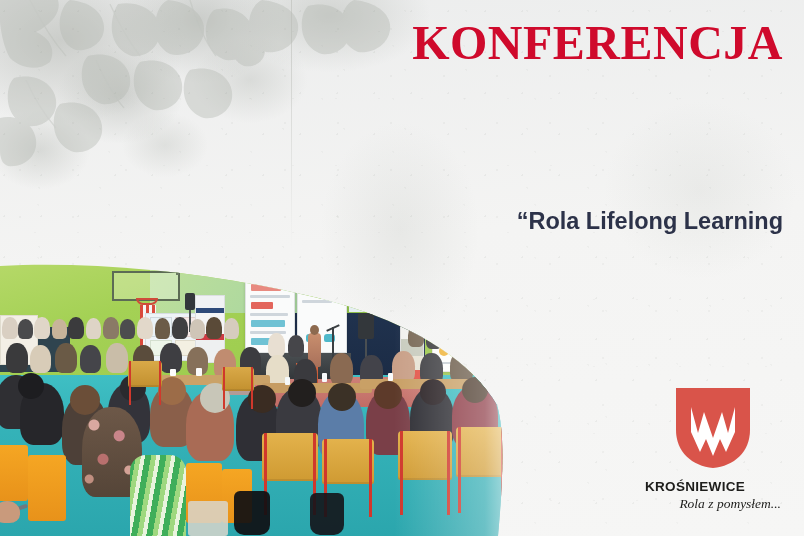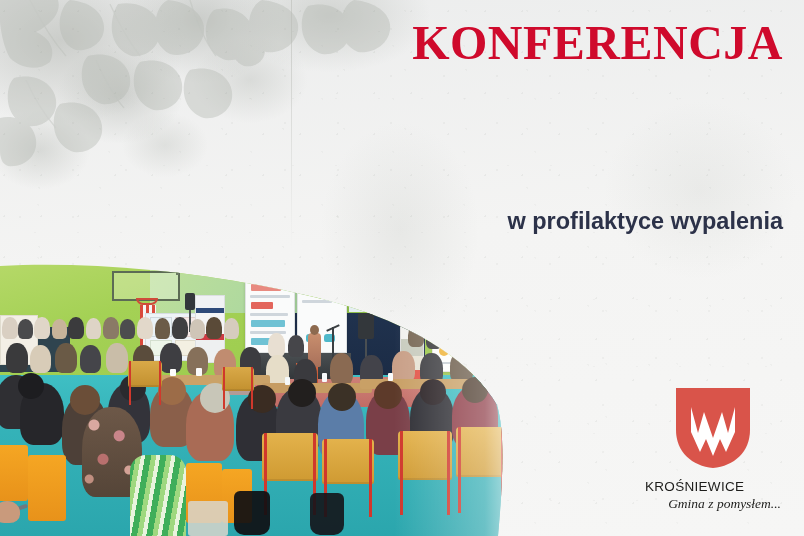--- a/index.html
+++ b/index.html
@@ -197,21 +197,21 @@
     color:#2c3249;
   }
   .quote span { display:block; white-space:nowrap; }
 
   
   .logo { position:absolute; left:640px; top:382px; width:150px; height:145px; }
   .shield { position:absolute; left:34px; top:4px; width:78px; height:84px; }
   .logo-name {
     position:absolute; left:5px; top:97px; width:140px;
     font-family:"Liberation Sans", sans-serif;
-    font-weight:normal; font-size:13.5px; letter-spacing:.3px;
+    font-weight:bold; font-size:13.5px; letter-spacing:.3px;
     color:#1d1d1b; text-align:left;
   }
   .logo-tag {
     position:absolute; left:5px; top:114px; width:140px;
     font-family:"Liberation Serif", serif;
     font-style:italic; font-size:13.5px; color:#1d1d1b; text-align:right;
     padding-right:4px;
   }
 </style>
 </head>
@@ -472,25 +472,25 @@
 
       <div style="position:absolute;inset:0;background:linear-gradient(90deg, rgba(255,255,255,0) 78%, rgba(255,255,255,.30) 96%, rgba(255,255,255,.55) 100%);"></div>
     </div>
   </div>
 
   <div class="headline">
     <span class="l1">KONFERENCJA</span>
   </div>
 
   <div class="quote">
-    <span>w profilaktyce wypalenia</span>
+    <span>“Rola Lifelong Learning</span>
   </div>
 
   <div class="logo">
     <svg class="shield" viewBox="0 0 78 84">
       <path d="M2,2 L76,2 L76,44 C76,66 60,80 39,82 C18,80 2,66 2,44 Z" fill="#d9544a"></path>
       <path d="M17,21 L24,47 L30,26 L39,52 L48,26 L54,47 L61,21 L61,46 L52,66 L46,53 L39,70 L32,53 L26,66 L17,46 Z" fill="#ffffff"></path>
     </svg>
     <div class="logo-name">KROŚNIEWICE</div>
-    <div class="logo-tag">Gmina z pomysłem...</div>
+    <div class="logo-tag">Rola z pomysłem...</div>
   </div>
 
 </div>
 
 </body></html>

